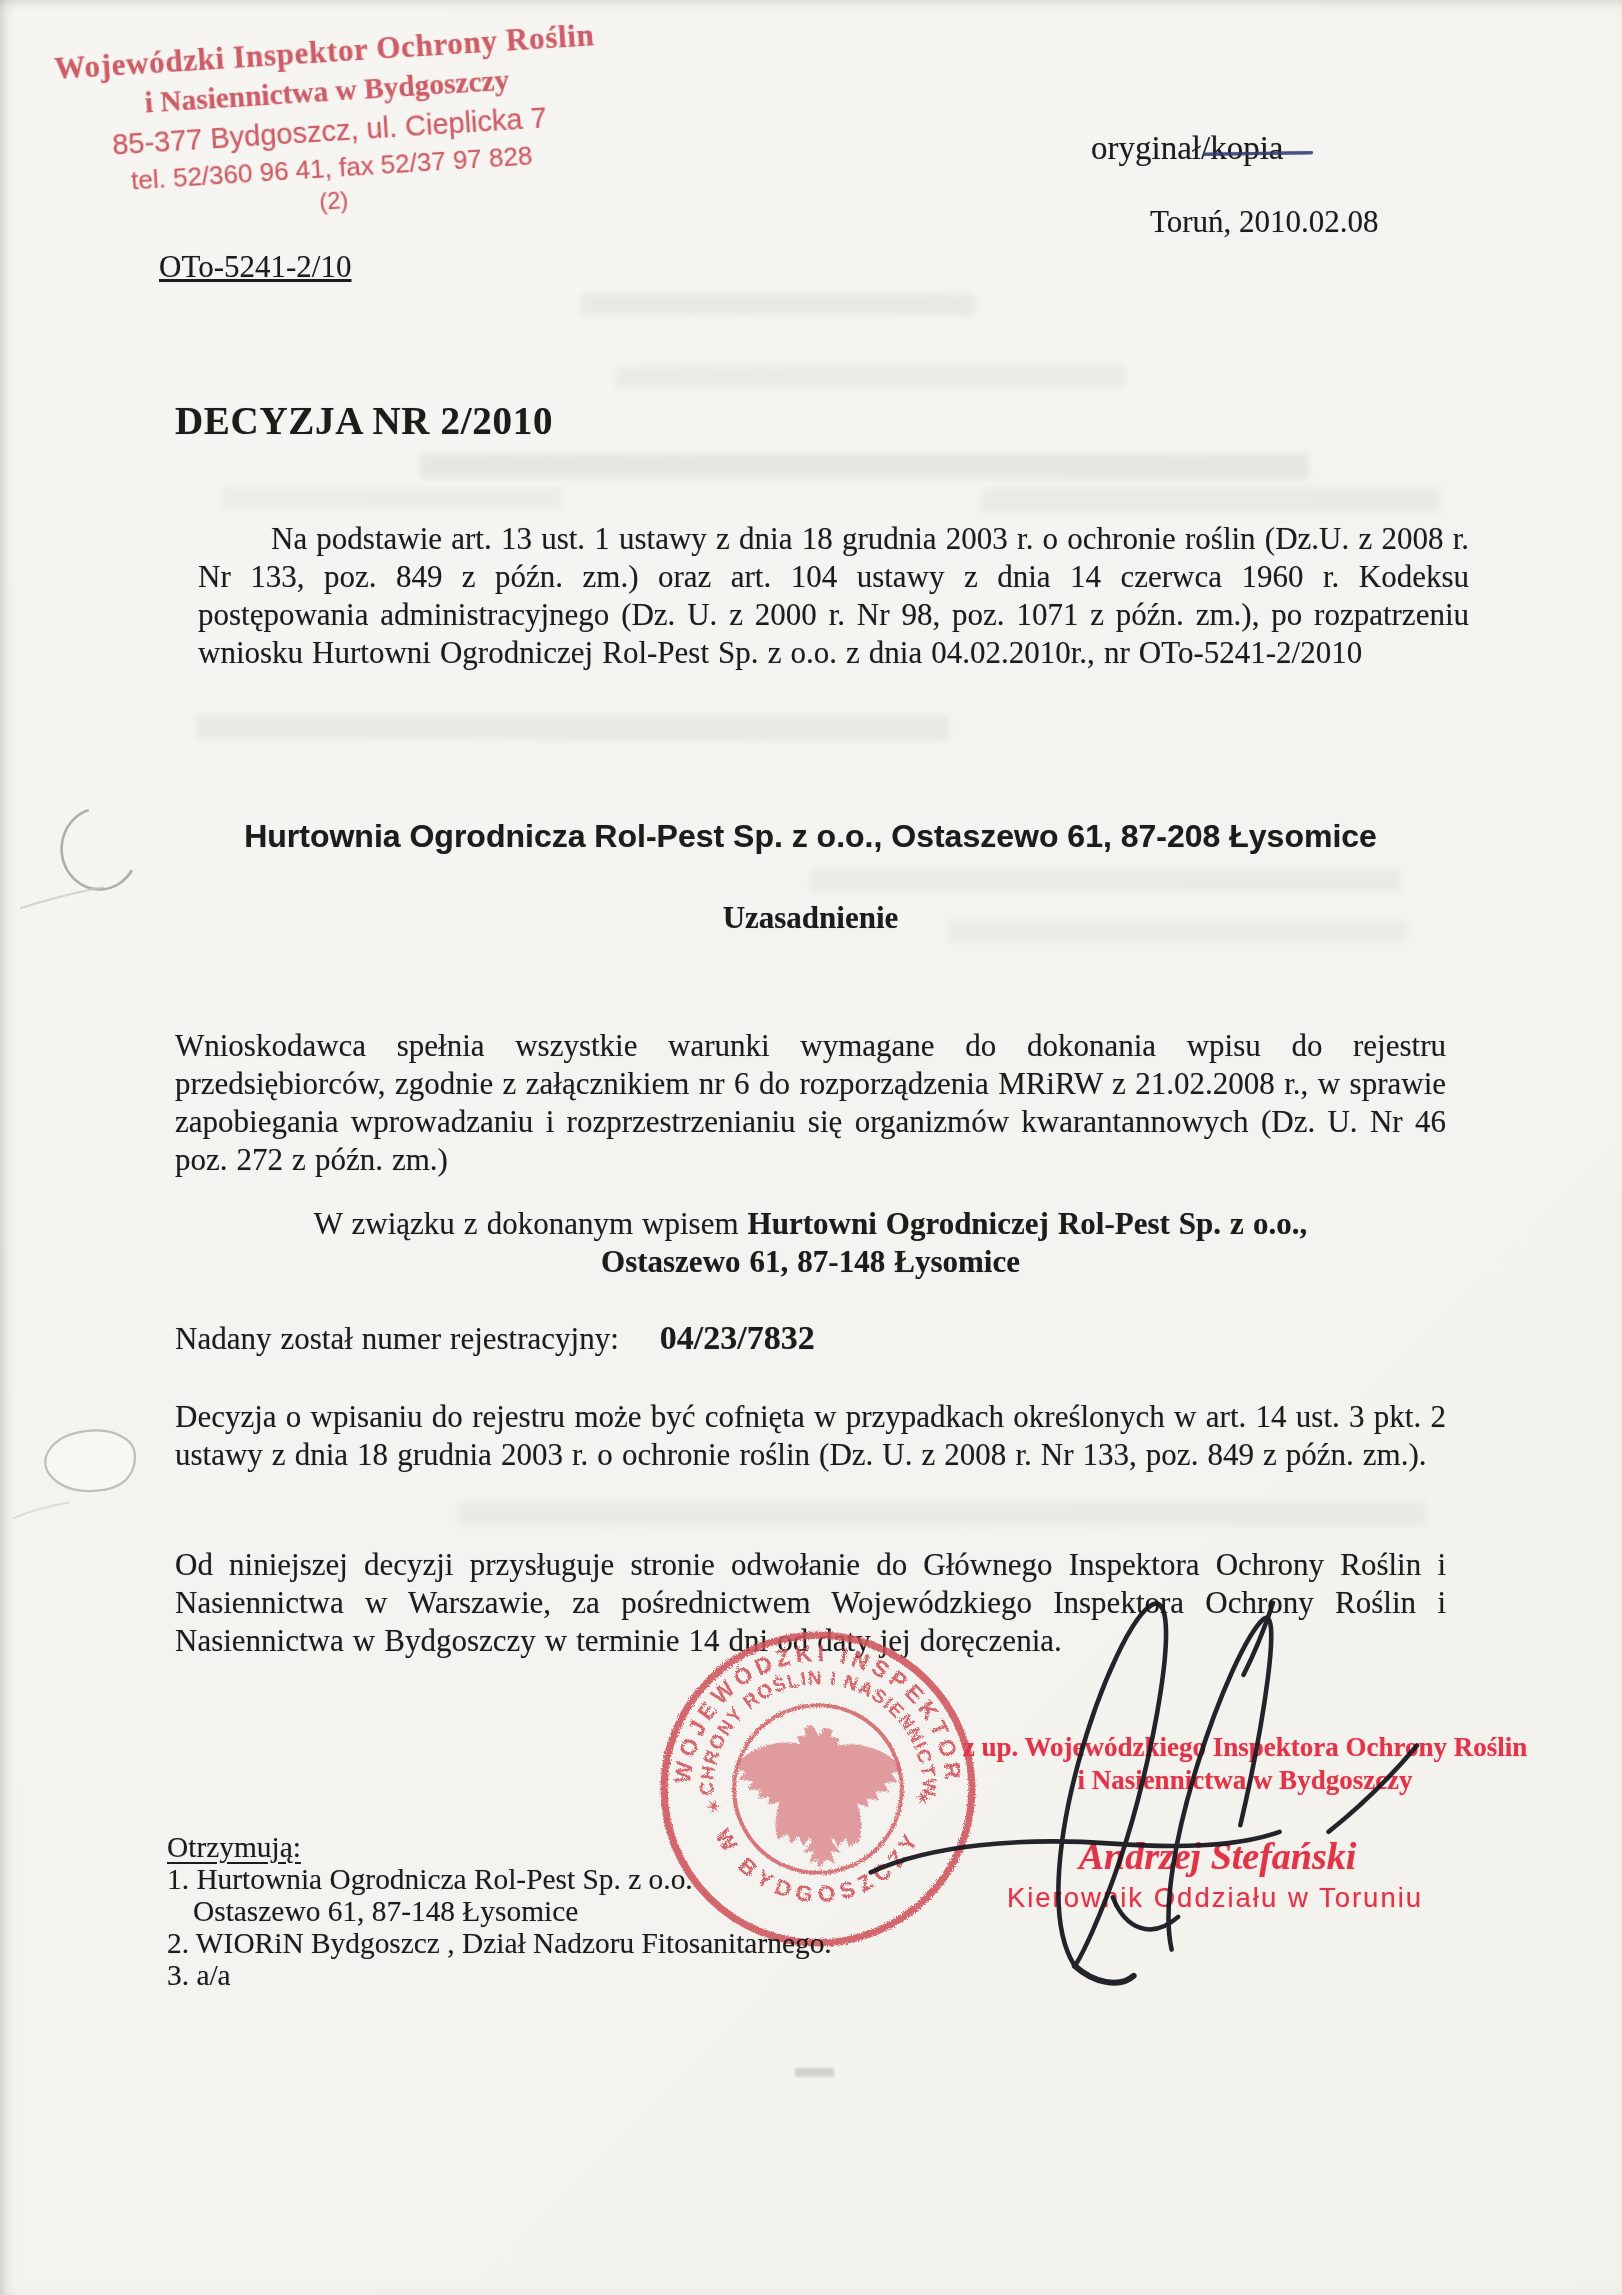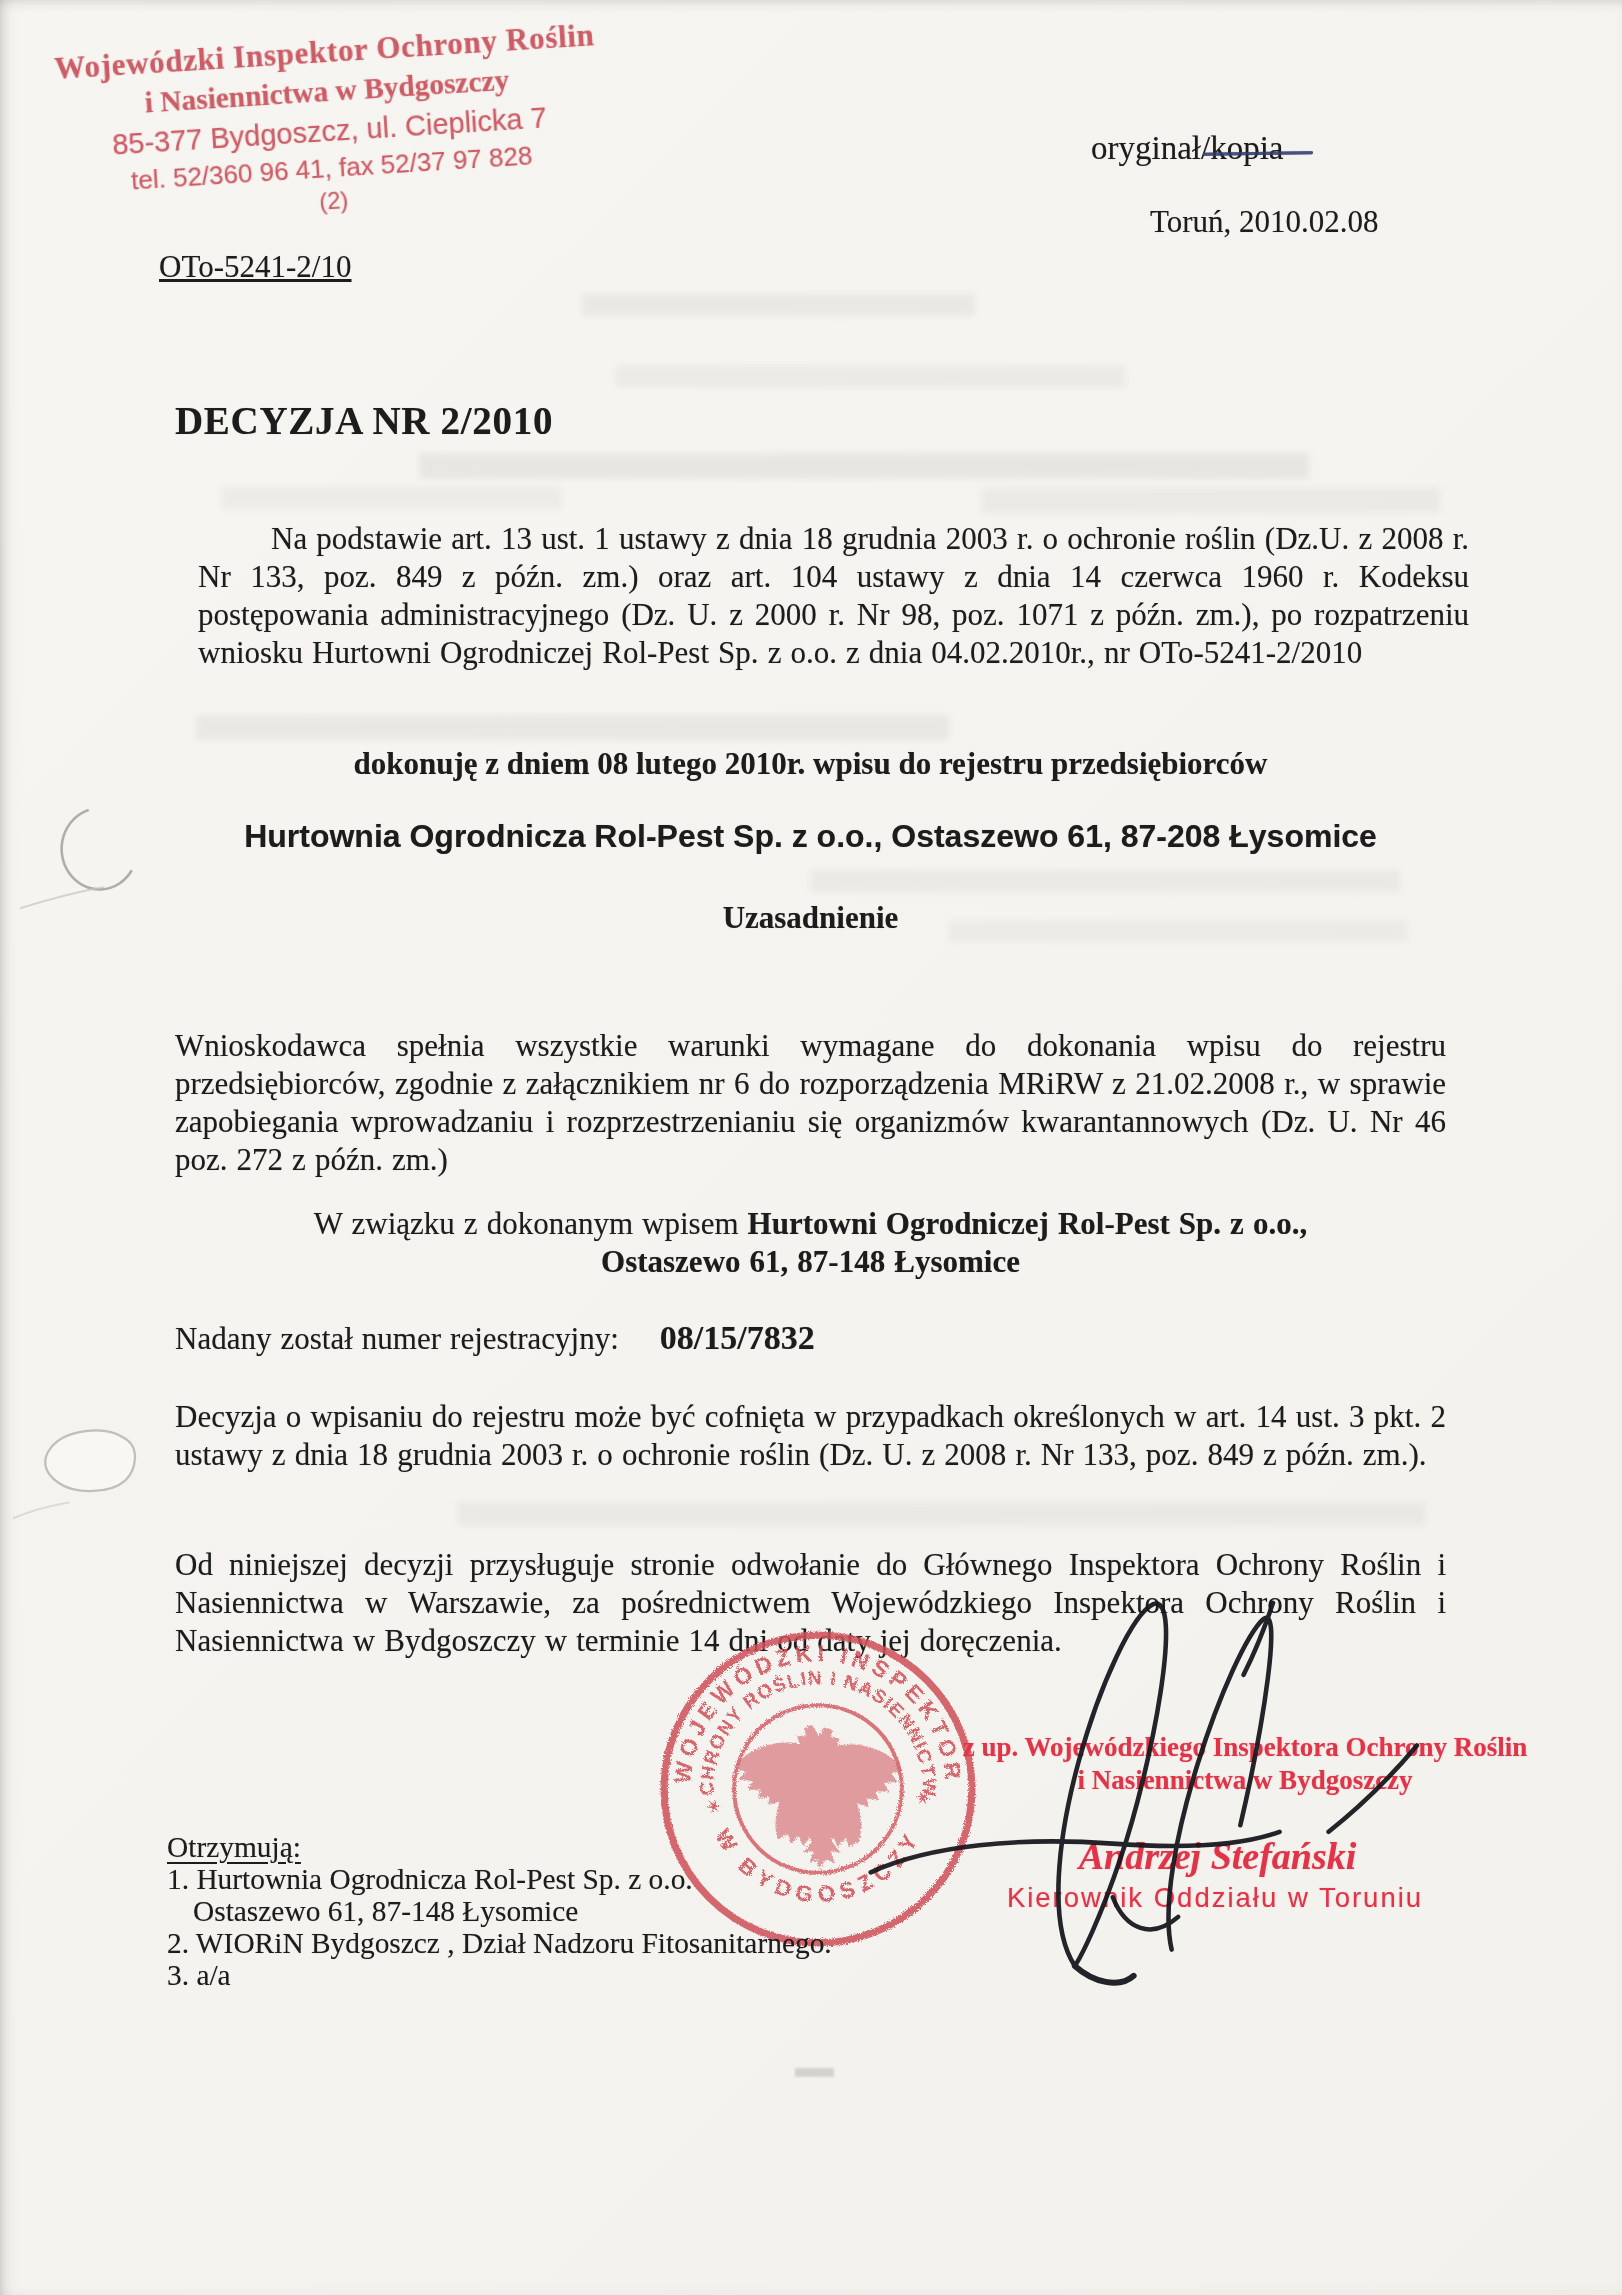--- a/index.html
+++ b/index.html
@@ -105,32 +105,31 @@
   <div class="abs copy-line ink"><span>oryginał/</span><span>kopia</span></div>
   <div class="abs pen-strike"></div>
 
   <div class="abs date-line ink">Toruń, 2010.02.08</div>
   <div class="abs ref-number ink">OTo-5241-2/10</div>
 
   <div class="abs doc-title ink">DECYZJA NR 2/2010</div>
 
   <div class="abs para p-legal ink">Na podstawie art. 13 ust. 1 ustawy z dnia 18 grudnia 2003 r. o ochronie roślin (Dz.U. z 2008 r. Nr 133, poz. 849 z późn. zm.) oraz art. 104 ustawy z dnia 14 czerwca 1960 r. Kodeksu postępowania administracyjnego (Dz. U. z 2000 r. Nr 98, poz. 1071 z późn. zm.), po rozpatrzeniu wniosku Hurtowni Ogrodniczej Rol-Pest Sp. z o.o. z dnia 04.02.2010r., nr OTo-5241-2/2010</div>
 
-  <div class="abs center-line p-decision ink">dokonuję z dniem 08 lutego 2010r. wpisu do rejestru przedsiębiorców</div>
   <div class="abs center-line p-company ink">Hurtownia Ogrodnicza Rol-Pest Sp. z o.o., Ostaszewo 61, 87-208 Łysomice</div>
   <div class="abs center-line p-uzasadnienie ink">Uzasadnienie</div>
 
   <div class="abs para p-just ink">Wnioskodawca spełnia wszystkie warunki wymagane do dokonania wpisu do rejestru przedsiębiorców, zgodnie z załącznikiem nr 6 do rozporządzenia MRiRW z 21.02.2008 r., w sprawie zapobiegania wprowadzaniu i rozprzestrzenianiu się organizmów kwarantannowych (Dz. U. Nr 46 poz. 272 z późn. zm.)</div>
 
   <div class="abs para p-reg ink">
     <div><span>W związku z dokonanym wpisem </span><strong>Hurtowni Ogrodniczej Rol-Pest Sp. z o.o.,</strong></div>
     <div><strong>Ostaszewo 61, 87-148 Łysomice</strong></div>
   </div>
 
-  <div class="abs para p-number ink"><span>Nadany został numer rejestracyjny:</span><span class="val">08/15/7832</span></div>
+  <div class="abs para p-number ink"><span>Nadany został numer rejestracyjny:</span><span class="val">04/23/7832</span></div>
 
   <div class="abs para p-revoc ink">Decyzja o wpisaniu do rejestru może być cofnięta w przypadkach określonych w art. 14 ust. 3 pkt. 2 ustawy z dnia 18 grudnia 2003 r. o ochronie roślin (Dz. U. z 2008 r. Nr 133, poz. 849 z późn. zm.).</div>
   <div class="abs para p-appeal ink">Od niniejszej decyzji przysługuje stronie odwołanie do Głównego Inspektora Ochrony Roślin i Nasiennictwa w Warszawie, za pośrednictwem Wojewódzkiego Inspektora Ochrony Roślin i Nasiennictwa w Bydgoszczy w terminie 14 dni od daty jej doręczenia.</div>
 
   <svg class="abs round-stamp" viewBox="0 0 510 510">
     <defs>
       <filter id="grain" x="-10%" y="-10%" width="120%" height="120%">
         <feTurbulence type="fractalNoise" baseFrequency="0.55" numOctaves="2" result="n"></feTurbulence>
         <feDisplacementMap in="SourceGraphic" in2="n" scale="7"></feDisplacementMap>
       </filter>

